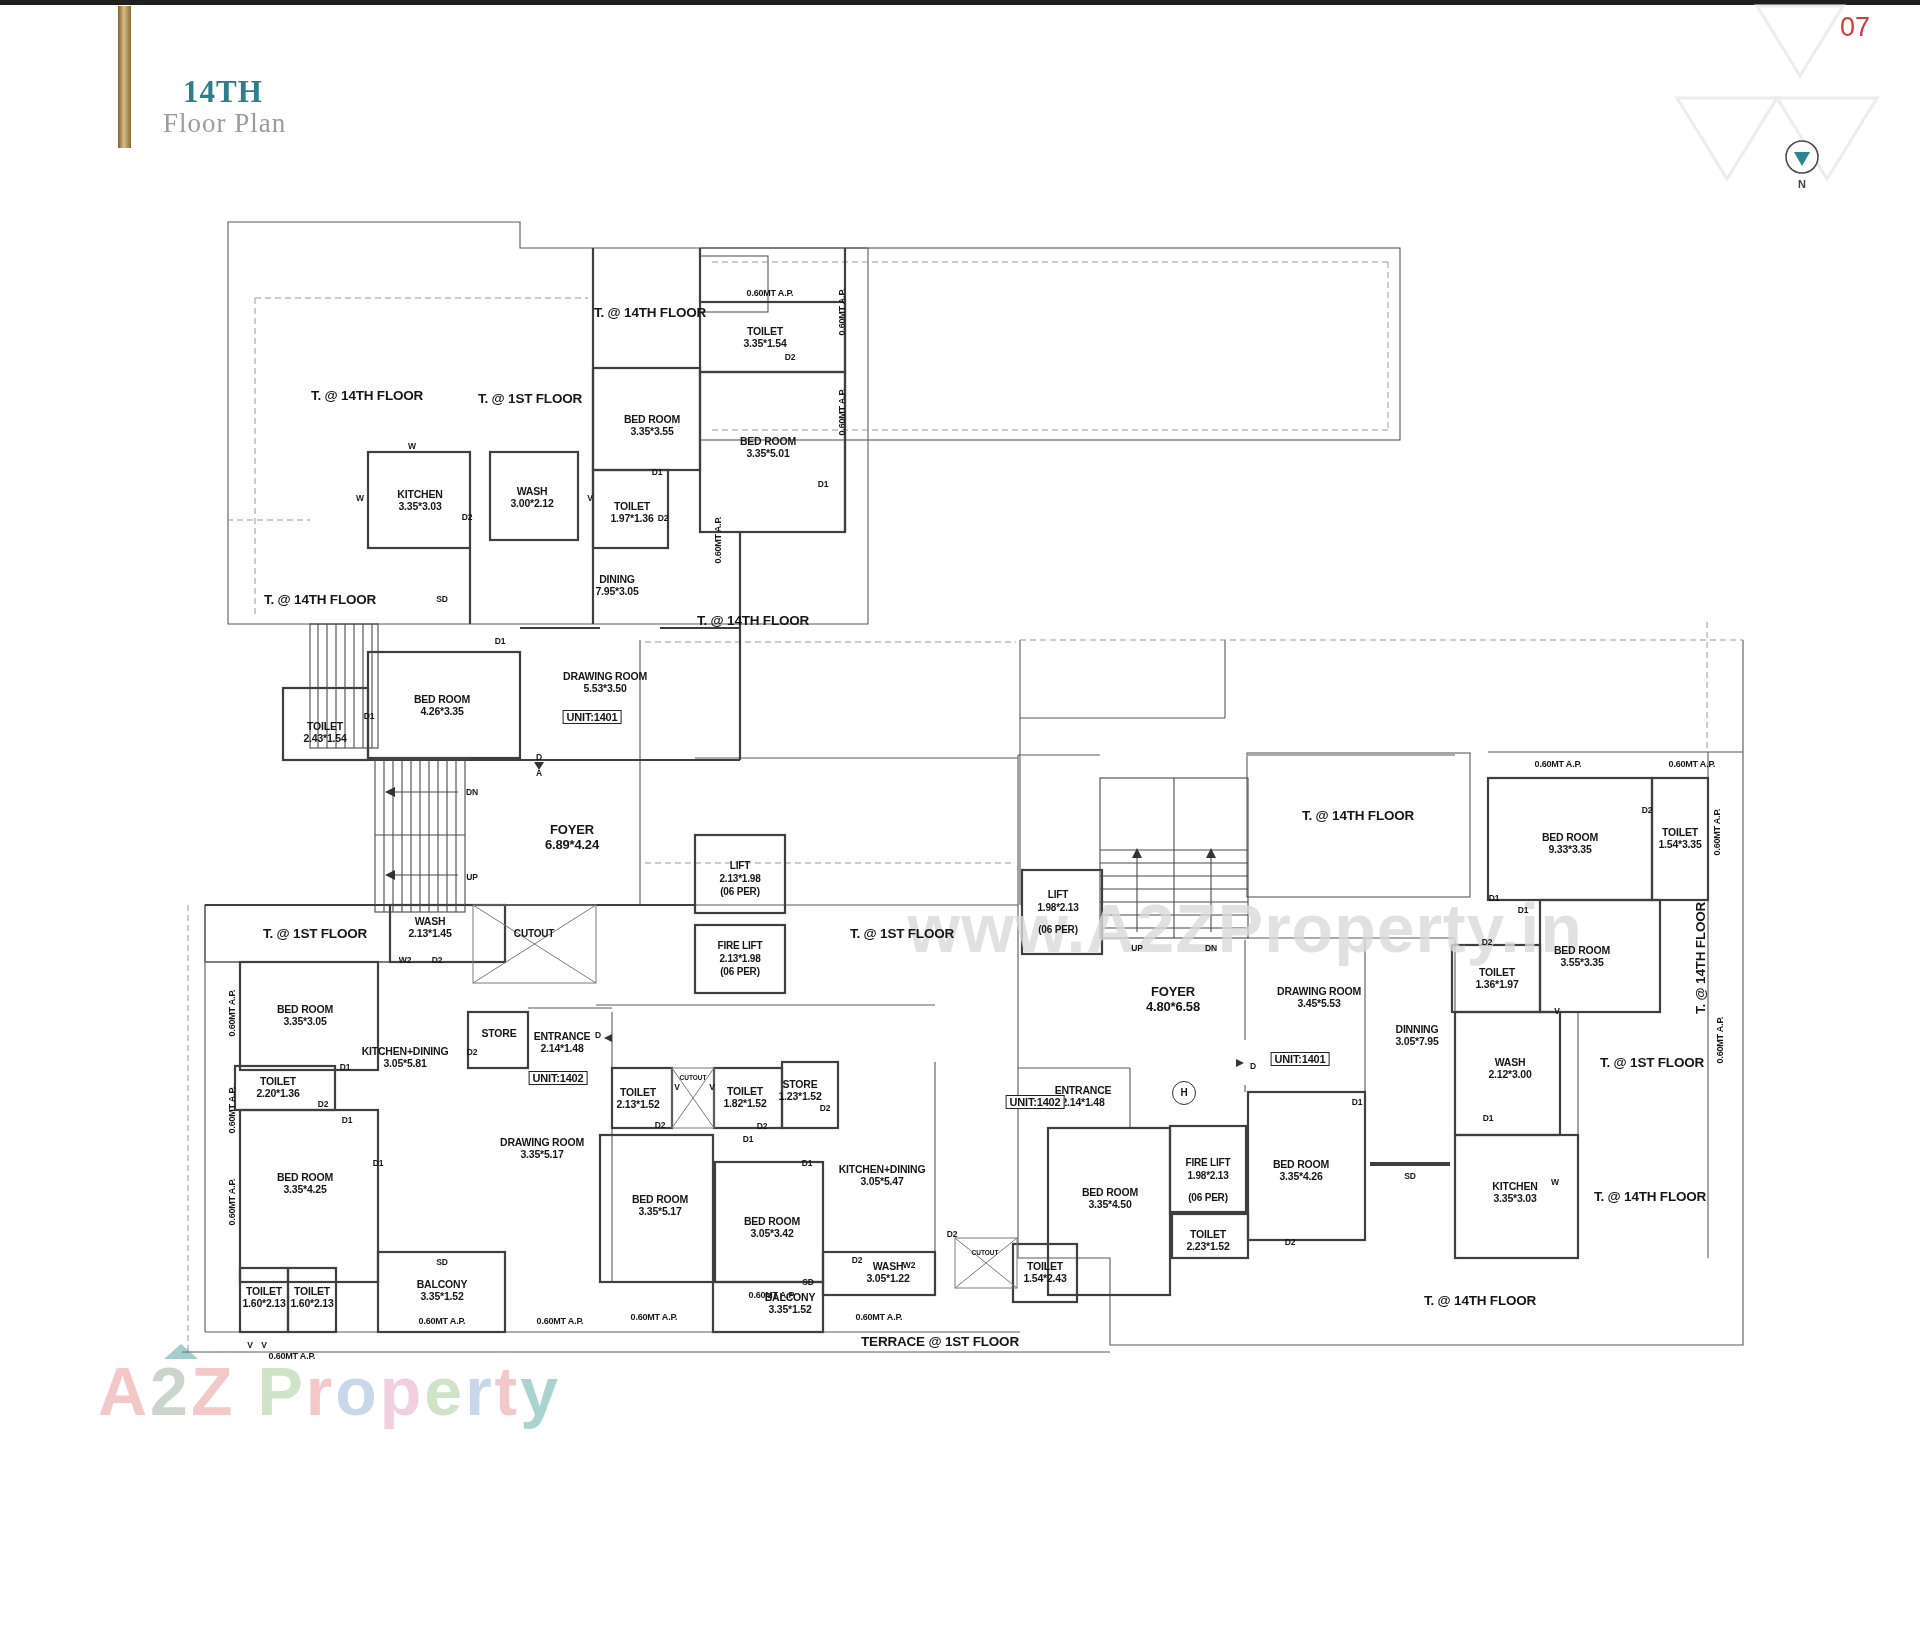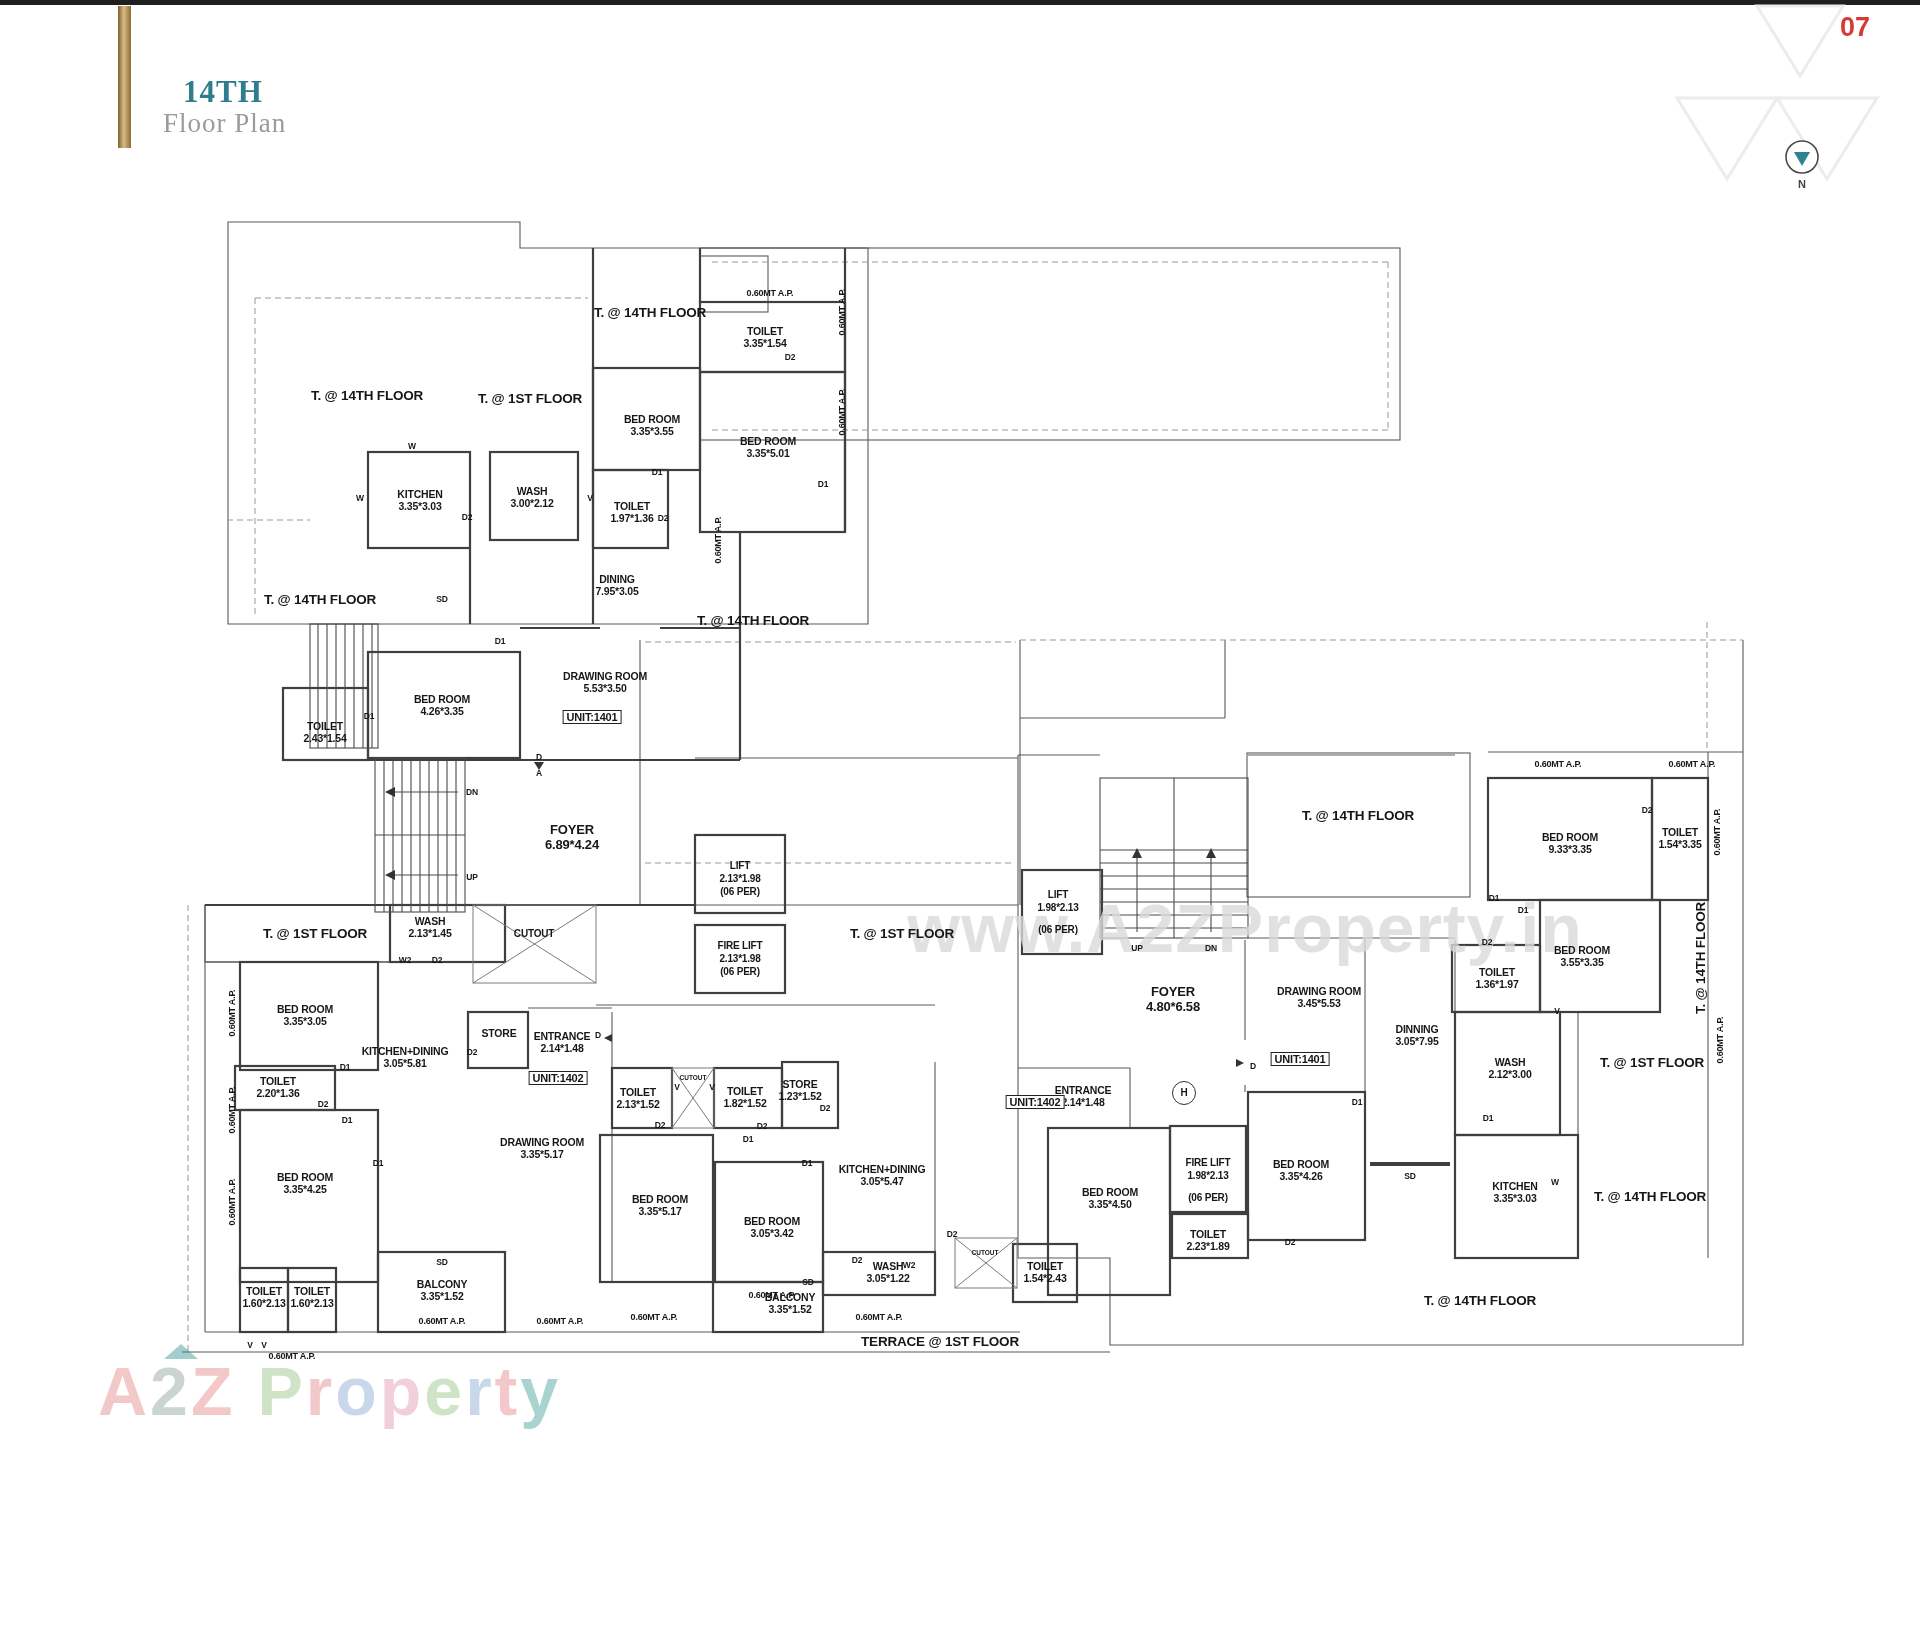--- a/index.html
+++ b/index.html
@@ -4,21 +4,21 @@
 <style>
   html,body{margin:0;padding:0;background:#fff;}
   #canvas{position:relative;width:1920px;height:1625px;background:#fff;overflow:hidden;
           font-family:"Liberation Sans",sans-serif;}
   #topbar{position:absolute;left:0;top:0;width:100%;height:5px;background:#1f1f1f;}
   #goldbar{position:absolute;left:118px;top:6px;width:13px;height:142px;
            background:linear-gradient(90deg,#7e5f2f,#d9bd85 45%,#8a6a35);}
   #titleblock{position:absolute;left:163px;top:76px;line-height:1.05;}
   #titleblock .t1{font-family:"Liberation Serif",serif;font-weight:bold;font-size:31px;color:#2e7e8e;letter-spacing:1px;margin-left:20px;}
   #titleblock .t2{font-family:"Liberation Serif",serif;font-size:27px;color:#9b9b9b;letter-spacing:1px;}
-  #pagenum{position:absolute;left:1840px;top:12px;font-size:27px;font-weight:bold;color:#d63a35;}
+  #pagenum{position:absolute;left:1840px;top:12px;font-size:27px;font-weight:normal;color:#d63a35;}
   #compass-n{position:absolute;left:1802px;top:184px;transform:translate(-50%,-50%);
              font-size:11px;font-weight:bold;color:#444;}
   svg{position:absolute;left:0;top:0;}
   .lbl{position:absolute;transform:translate(-50%,-50%);white-space:nowrap;color:#161616;
        font-weight:bold;text-align:center;letter-spacing:-0.2px;z-index:3;}
   .area{font-size:13.5px;}
   .room{font-size:10.5px;line-height:1.18;}
   .room span{display:block;}
   .big{font-size:13px;}
   .tiny{font-size:8.5px;}
@@ -328,21 +328,21 @@
   <div class="lbl room" style="left:1301px;top:1170px">
       <span>BED ROOM</span>
       <span>3.35*4.26</span>
     </div>
   <div class="lbl room" style="left:1110px;top:1198px">
       <span>BED ROOM</span>
       <span>3.35*4.50</span>
     </div>
   <div class="lbl room" style="left:1208px;top:1240px">
       <span>TOILET</span>
-      <span>2.23*1.89</span>
+      <span>2.23*1.52</span>
     </div>
   <div class="lbl room" style="left:1045px;top:1272px">
       <span>TOILET</span>
       <span>1.54*2.43</span>
     </div>
   <div class="lbl room" style="left:1515px;top:1192px">
       <span>KITCHEN</span>
       <span>3.35*3.03</span>
     </div>
   <div class="lbl room" style="left:1510px;top:1068px">

